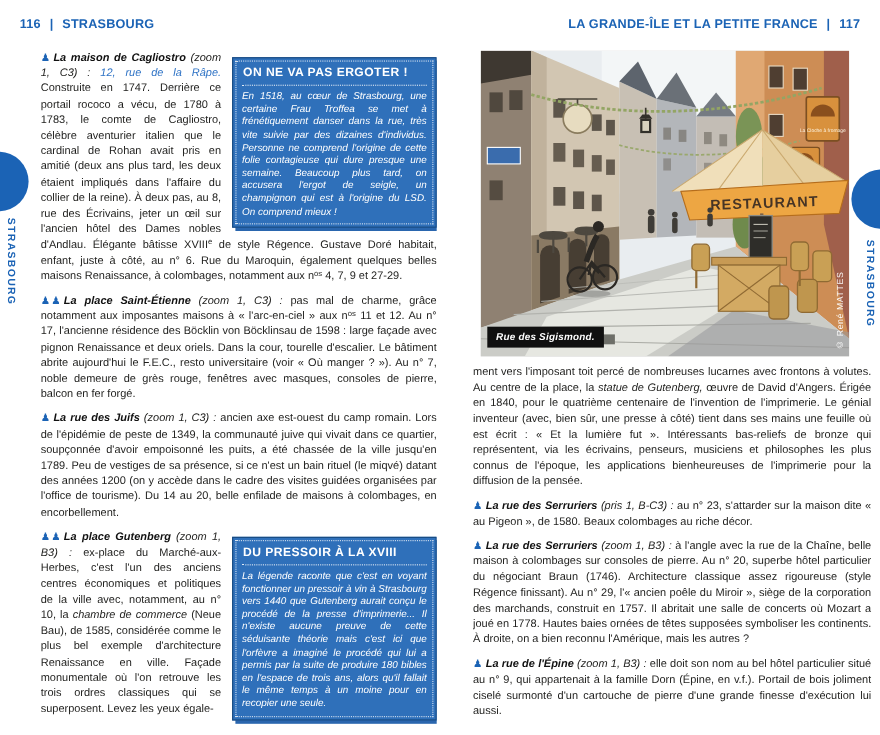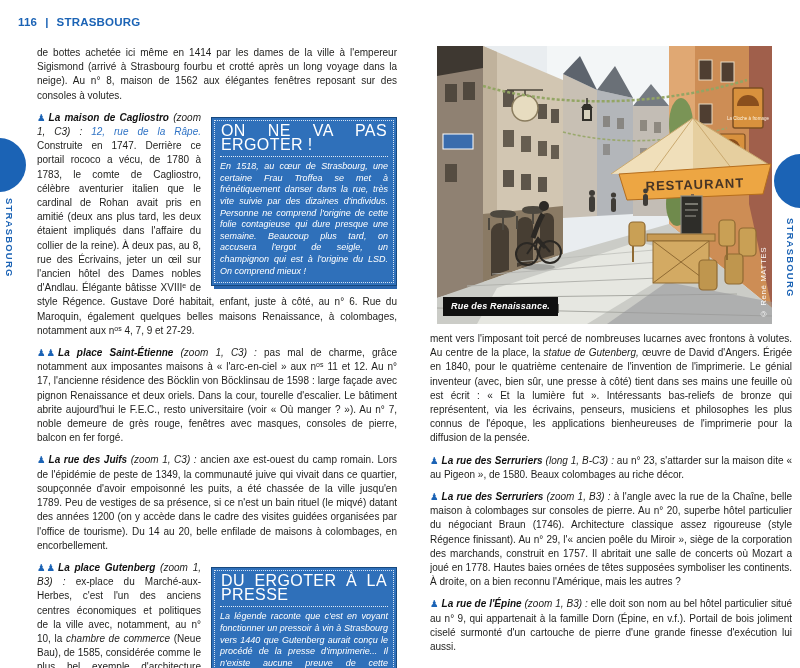--- a/index.html
+++ b/index.html
@@ -34,60 +34,62 @@
   .marker{color:#1b63b5;font-size:9.5px;letter-spacing:1px;margin-right:2px;}
   .stitle{font-weight:bold;font-style:italic;color:#111;}
   .sloc{font-style:italic;}
 
   
   .rbox{float:right;width:168px;margin:6px 0 6px 10px;background:#2f70ba;color:#fff;
         border:1px solid #17497f;box-shadow:3px 3px 0 #2a66ae;padding:5px 8px 8px;position:relative;
         text-align:justify;}
   .rbox::after{content:"";position:absolute;inset:2px;border:1px dotted rgba(255,255,255,.8);pointer-events:none;}
   .rbox h4{margin:0 0 4px;padding:1px 1px 4px;border-bottom:1px dotted rgba(255,255,255,.85);
-           font-size:16px;letter-spacing:.4px;font-weight:normal;}
+           font-size:11px;letter-spacing:.4px;font-weight:bold;}
   .rbox .bx-body{font-size:9px;line-height:11.6px;font-style:italic;font-weight:normal;}
 
   
   .photo{position:relative;width:335px;height:278px;margin:0 0 8px 7px;overflow:hidden;background:#cfd0cc;}
   .photo-caption{position:absolute;left:6px;bottom:8px;background:#101010;color:#fff;
                  font-size:9px;font-weight:bold;font-style:italic;padding:2px 8px 3px;letter-spacing:.2px;}
   .photo-credit{position:absolute;right:1px;bottom:6px;writing-mode:vertical-rl;transform:rotate(180deg);
                 color:#fff;font-size:8px;letter-spacing:.5px;opacity:.95;}
 </style>
 </head>
 <body>
 
 <div class="spread">
 
   <div class="hdr hdr-left">
     <span>116</span><span class="sep">|</span><span>STRASBOURG</span>
   </div>
+  <div class="hdr hdr-right">
+    <span>LA GRANDE-ÎLE ET LA PETITE FRANCE</span><span class="sep">|</span><span>117</span>
+  </div>
 
   <div class="tab-circle left"></div>
   <div class="tab-text left">STRASBOURG</div>
   <div class="tab-circle right"></div>
   <div class="tab-text right">STRASBOURG</div>
 
   <div class="lpage">
-    <p class="intro">de bottes achetée ici même en 1414 par les dames de la ville à l'empereur Sigismond (arrivé à Strasbourg fourbu et crotté après un long voyage dans la neige). Au n° 8, maison de 1562 aux élégantes fenêtres reposant sur des consoles à volutes.</p>
 
     <aside class="rbox">
       <h4>ON NE VA PAS ERGOTER !</h4>
       <div class="bx-body">En 1518, au cœur de Strasbourg, une certaine Frau Troffea se met à frénétiquement danser dans la rue, très vite suivie par des dizaines d'individus. Personne ne comprend l'origine de cette folie contagieuse qui dure presque une semaine. Beaucoup plus tard, on accusera l'ergot de seigle, un champignon qui est à l'origine du LSD. On comprend mieux !</div>
     </aside>
 
     <div>
         <p class="section"><span class="marker">♟</span><span class="stitle">La maison de Cagliostro </span><span class="sloc">(zoom 1, C3) : </span><span class="lnk">12, rue de la Râpe.</span><span> Construite en 1747. Derrière ce portail rococo a vécu, de 1780 à 1783, le comte de Cagliostro, célèbre aventurier italien que le cardinal de Rohan avait pris en amitié (deux ans plus tard, les deux étaient impliqués dans l'affaire du collier de la reine). À deux pas, au 8, </span><span class="it">rue des Écrivains</span><span>, jeter un œil sur l'ancien hôtel des Dames nobles d'Andlau. Élégante bâtisse XVIII</span><sup class="sp">e</sup><span> de style Régence. Gustave Doré habitait, enfant, juste à côté, au n° 6. Rue du Maroquin, également quelques belles maisons Renaissance, à colombages, notamment aux n</span><sup class="sp">os</sup><span> 4, 7, 9 et 27-29.</span></p>
         <p class="section"><span class="marker">♟♟</span><span class="stitle">La place Saint-Étienne </span><span class="sloc">(zoom 1, C3) : </span><span>pas mal de charme, grâce notamment aux imposantes maisons à « l'arc-en-ciel » aux n</span><sup class="sp">os</sup><span> 11 et 12. Au n° 17, l'ancienne résidence des Böcklin von Böcklinsau de 1598 : large façade avec pignon Renaissance et deux oriels. Dans la cour, tourelle d'escalier. Le bâtiment abrite aujourd'hui le </span><span class="it">F.E.C.</span><span>, resto universitaire (voir « Où manger ? »). Au n° 7, noble demeure de grès rouge, fenêtres avec masques, consoles de pierre, balcon en fer forgé.</span></p>
         <p class="section"><span class="marker">♟</span><span class="stitle">La rue des Juifs </span><span class="sloc">(zoom 1, C3) : </span><span>ancien axe est-ouest du camp romain. Lors de l'épidémie de peste de 1349, la communauté juive qui vivait dans ce quartier, soupçonnée d'avoir empoisonné les puits, a été chassée de la ville jusqu'en 1789. Peu de vestiges de sa présence, si ce n'est un bain rituel (le </span><span class="it">miqvé</span><span>) datant des années 1200 (on y accède dans le cadre des visites guidées organisées par l'office de tourisme). Du 14 au 20, belle enfilade de maisons à colombages, en encorbellement.</span></p>
       </div>
 
     <aside class="rbox">
-      <h4>DU ERGOTER À LA PRESSE</h4>
+      <h4>DU PRESSOIR À LA XVIII</h4>
       <div class="bx-body">La légende raconte que c'est en voyant fonctionner un pressoir à vin à Strasbourg vers 1440 que Gutenberg aurait conçu le procédé de la presse d'imprimerie... Il n'existe aucune preuve de cette séduisante théorie mais c'est ici que l'orfèvre a imaginé le procédé qui lui a permis par la suite de produire 180 bibles en l'espace de trois ans, alors qu'il fallait le même temps à un moine pour en recopier une seule.</div>
     </aside>
 
     <div>
         <p class="section"><span class="marker">♟♟</span><span class="stitle">La place Gutenberg </span><span class="sloc">(zoom 1, B3) : </span><span>ex-place du Marché-aux-Herbes, c'est l'un des anciens centres économiques et politiques de la ville avec, notamment, au n° 10, la </span><span class="bdit">chambre de commerce</span><span> </span><span class="it">(Neue Bau)</span><span>, de 1585, considérée comme le plus bel exemple d'architecture Renaissance en ville. Façade monumentale où l'on retrouve les trois ordres classiques qui se superposent. Levez les yeux égale-</span></p>
       </div>
   </div>
 
   <div class="rpage">
 
@@ -239,25 +241,25 @@
           <rect x="192" y="176" width="16" height="24" rx="4" fill="#c9a055" stroke="#8f6a33" stroke-width="1.2"></rect>
           <rect x="282" y="174" width="16" height="26" rx="4" fill="#c9a055" stroke="#8f6a33" stroke-width="1.2"></rect>
           <rect x="302" y="182" width="17" height="28" rx="4" fill="#c9a055" stroke="#8f6a33" stroke-width="1.2"></rect>
           <rect x="288" y="208" width="18" height="30" rx="4" fill="#bf964e" stroke="#8f6a33" stroke-width="1.2"></rect>
           <rect x="262" y="214" width="18" height="30" rx="4" fill="#bf964e" stroke="#8f6a33" stroke-width="1.2"></rect>
           <line x1="196" y1="200" x2="196" y2="216" stroke="#8f6a33" stroke-width="2"></line>
           <line x1="290" y1="200" x2="290" y2="214" stroke="#8f6a33" stroke-width="2"></line>
         </g>
       </svg>
 
-      <div class="photo-caption">Rue des Renaissance.</div>
+      <div class="photo-caption">Rue des Sigismond.</div>
       <div class="photo-credit">© René MATTES</div>
     </div>
 
     <p><span>ment vers l'imposant toit percé de nombreuses lucarnes avec frontons à volutes. Au centre de la place, la </span><span class="bdit">statue de Gutenberg,</span><span> œuvre de David d'Angers. Érigée en 1840, pour le quatrième centenaire de l'invention de l'imprimerie. Le génial inventeur (avec, bien sûr, une presse à côté) tient dans ses mains une feuille où est écrit : « Et la lumière fut ». Intéressants bas-reliefs de bronze qui représentent, via les écrivains, penseurs, musiciens et philosophes les plus connus de l'époque, les applications bienheureuses de l'imprimerie pour la diffusion de la pensée.</span></p>
     <div>
-        <p class="section"><span class="marker">♟</span><span class="stitle">La rue des Serruriers </span><span class="sloc">(long 1, B-C3) : </span><span>au n° 23, s'attarder sur la maison dite « au Pigeon », de 1580. Beaux colombages au riche décor.</span></p>
+        <p class="section"><span class="marker">♟</span><span class="stitle">La rue des Serruriers </span><span class="sloc">(pris 1, B-C3) : </span><span>au n° 23, s'attarder sur la maison dite « au Pigeon », de 1580. Beaux colombages au riche décor.</span></p>
         <p class="section"><span class="marker">♟</span><span class="stitle">La rue des Serruriers </span><span class="sloc">(zoom 1, B3) : </span><span>à l'angle avec la rue de la Chaîne, belle maison à colombages sur consoles de pierre. Au n° 20, superbe </span><span class="it">hôtel particulier du négociant Braun</span><span> (1746). Architecture classique assez rigoureuse (style Régence finissant). Au n° 29, l'« ancien poêle du Miroir », siège de la corporation des marchands, construit en 1757. Il abritait une salle de concerts où Mozart a joué en 1778. Hautes baies ornées de têtes supposées symboliser les continents. À droite, on a bien reconnu l'Amérique, mais les autres ?</span></p>
         <p class="section"><span class="marker">♟</span><span class="stitle">La rue de l'Épine </span><span class="sloc">(zoom 1, B3) : </span><span>elle doit son nom au bel hôtel particulier situé au n° 9, qui appartenait à la famille Dorn (Épine, en v.f.). Portail de bois joliment ciselé surmonté d'un cartouche de pierre d'une grande finesse d'exécution lui aussi.</span></p>
       </div>
   </div>
 
 </div>
 
 </body></html>

